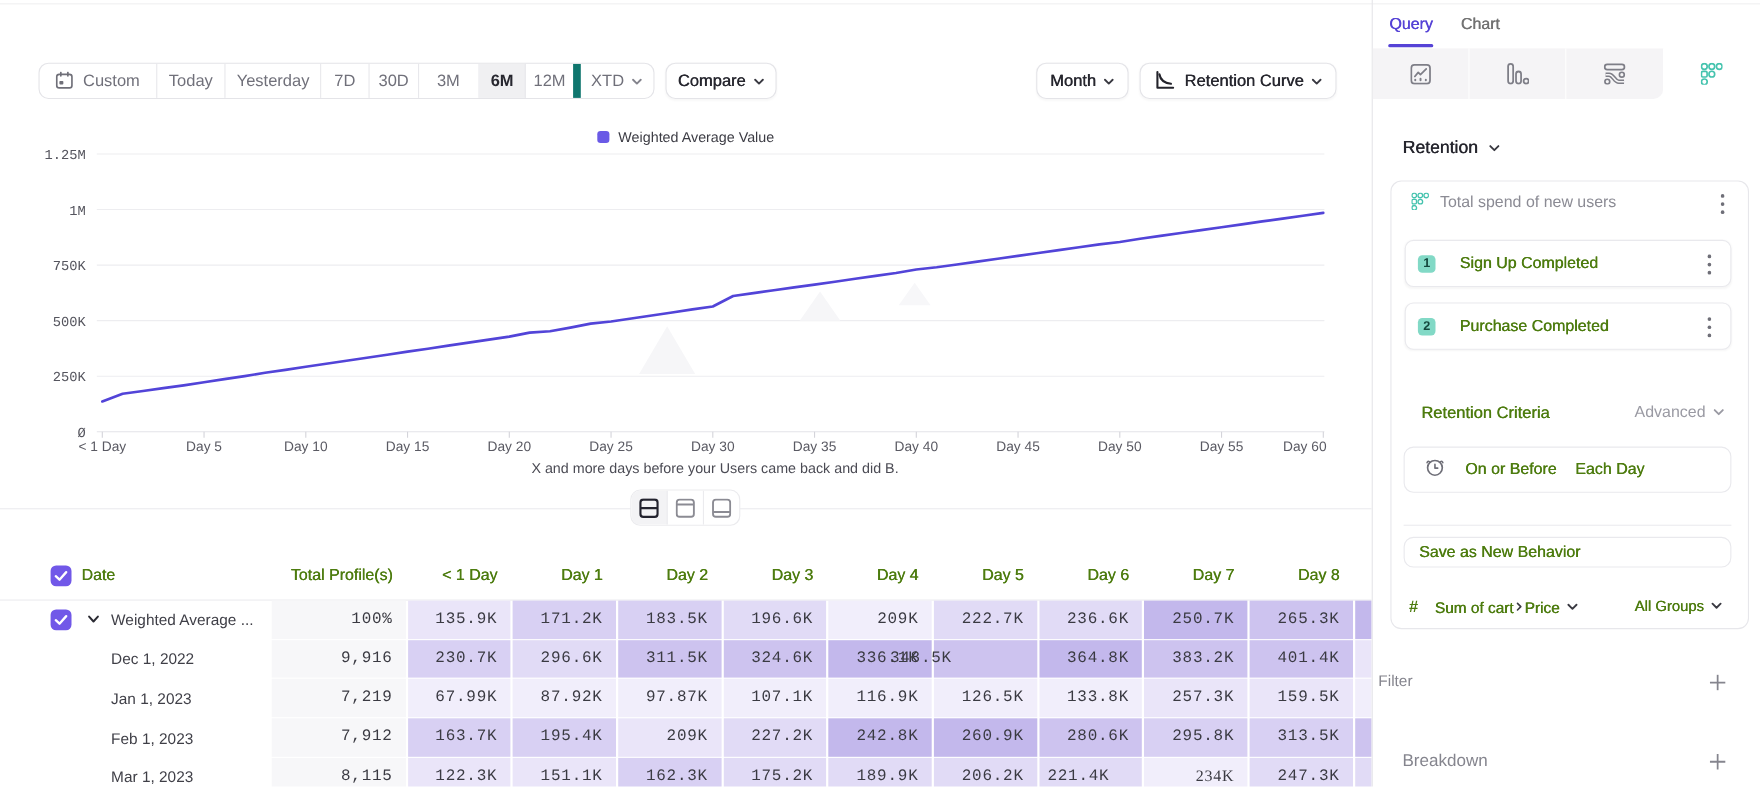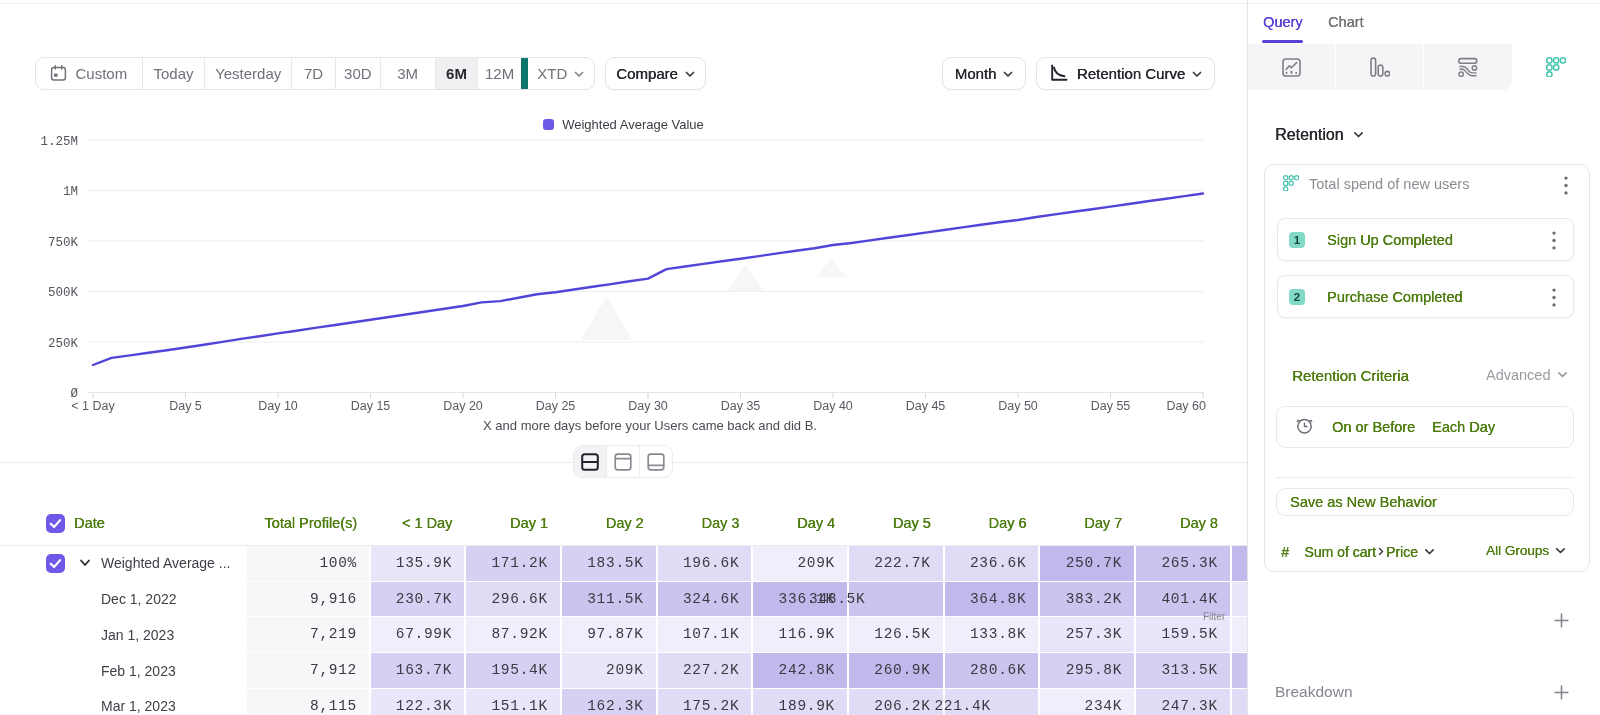--- a/index.html
+++ b/index.html
@@ -240,23 +240,23 @@
     <div class="abs mono num" style="left:455.9px;top:697.7px;width:92px;text-align:right;">151.1K</div>
     <div class="abs" style="left:561.9px;top:688.8px;width:93.7px;height:34.5px;background:#d8d0f3;"></div>
     <div class="abs mono num" style="left:551.6px;top:697.7px;width:92px;text-align:right;">162.3K</div>
     <div class="abs" style="left:657.6px;top:688.8px;width:93.7px;height:34.5px;background:#e1dbf6;"></div>
     <div class="abs mono num" style="left:647.3px;top:697.7px;width:92px;text-align:right;">175.2K</div>
     <div class="abs" style="left:753.3px;top:688.8px;width:93.7px;height:34.5px;background:#e1dbf6;"></div>
     <div class="abs mono num" style="left:743.0px;top:697.7px;width:92px;text-align:right;">189.9K</div>
     <div class="abs" style="left:849.0px;top:688.8px;width:93.7px;height:34.5px;background:#e1dbf6;"></div>
     <div class="abs mono num" style="left:838.7px;top:697.7px;width:92px;text-align:right;">206.2K</div>
     <div class="abs" style="left:944.7px;top:688.8px;width:93.7px;height:34.5px;background:#e1dbf6;"></div>
-    <div class="abs mono num" style="left:934.4px;top:697.7px;width:92px;text-align:left;font-family:Liberation Mono, monospace;">221.4K</div>
+    <div class="abs mono num" style="left:934.4px;top:697.7px;width:92px;text-align:center;font-family:Liberation Mono, monospace;">221.4K</div>
     <div class="abs" style="left:1040.4px;top:688.8px;width:93.7px;height:34.5px;background:#f1eefb;"></div>
-    <div class="abs mono num" style="left:1030.1px;top:697.7px;width:92px;text-align:right;">234K</div>
+    <div class="abs mono num" style="left:1030.1px;top:697.7px;width:92px;text-align:right;font-family:Liberation Serif, serif;">234K</div>
     <div class="abs" style="left:1136.1px;top:688.8px;width:93.7px;height:34.5px;background:#e1dbf6;"></div>
     <div class="abs mono num" style="left:1125.8px;top:697.7px;width:92px;text-align:right;">247.3K</div>
     <div class="abs" style="left:1231.8px;top:688.8px;width:15.2px;height:34.5px;background:#e1dbf6;"></div>
 </div>
 
 <div class="abs" style="left:1247px;top:0;width:1px;height:715px;background:#e5e5e9;"></div>
 <div class="abs fs15 w600" style="left:1263px;top:14px;color:#5643d6;">Query</div>
 <div class="abs fs15 w600" style="left:1328px;top:14px;color:#737373;">Chart</div>
 <div class="abs" style="left:1262px;top:40px;width:41px;height:3px;background:#5643d6;border-radius:2px;"></div>
 <div class="abs" style="left:1248px;top:44px;width:352px;height:46px;display:flex;">
@@ -367,21 +367,21 @@
     <svg width="11" height="8" viewBox="0 0 11 8" style="margin-left:6px;flex:none">
       <polyline points="1.8,1.8 5.5,5.5 9.2,1.8" fill="none" stroke="#3a3a42" stroke-width="1.7" stroke-linecap="round" stroke-linejoin="round"></polyline>
     </svg>
 </div>
 <div class="abs" style="left:1446px;top:543px;width:120px;display:flex;align-items:center;justify-content:flex-end;white-space:nowrap;">
   <span class="w600 c-dark" style="font-size:13.5px;">All Groups</span>
     <svg width="11" height="8" viewBox="0 0 11 8" style="margin-left:6px;flex:none">
       <polyline points="1.8,1.8 5.5,5.5 9.2,1.8" fill="none" stroke="#3a3a42" stroke-width="1.7" stroke-linecap="round" stroke-linejoin="round"></polyline>
     </svg>
 </div>
-<div class="abs" style="left:1203px;top:611px;font-size:10px;color:#85858e;">Filter</div>
+<div class="abs" style="left:1253px;top:611px;font-size:14px;color:#85858e;">Filter</div>
 <div class="abs" style="left:1554px;top:613px;"><svg width="15" height="15" viewBox="0 0 15 15">
       <line x1="7.5" y1="0.5" x2="7.5" y2="14.5" stroke="#85858e" stroke-width="1.6"></line>
       <line x1="0.5" y1="7.5" x2="14.5" y2="7.5" stroke="#85858e" stroke-width="1.6"></line>
     </svg></div>
 <div class="abs" style="left:1275px;top:683px;font-size:15.5px;color:#85858e;">Breakdown</div>
 <div class="abs" style="left:1554px;top:685px;"><svg width="15" height="15" viewBox="0 0 15 15">
       <line x1="7.5" y1="0.5" x2="7.5" y2="14.5" stroke="#85858e" stroke-width="1.6"></line>
       <line x1="0.5" y1="7.5" x2="14.5" y2="7.5" stroke="#85858e" stroke-width="1.6"></line>
     </svg></div>
 

